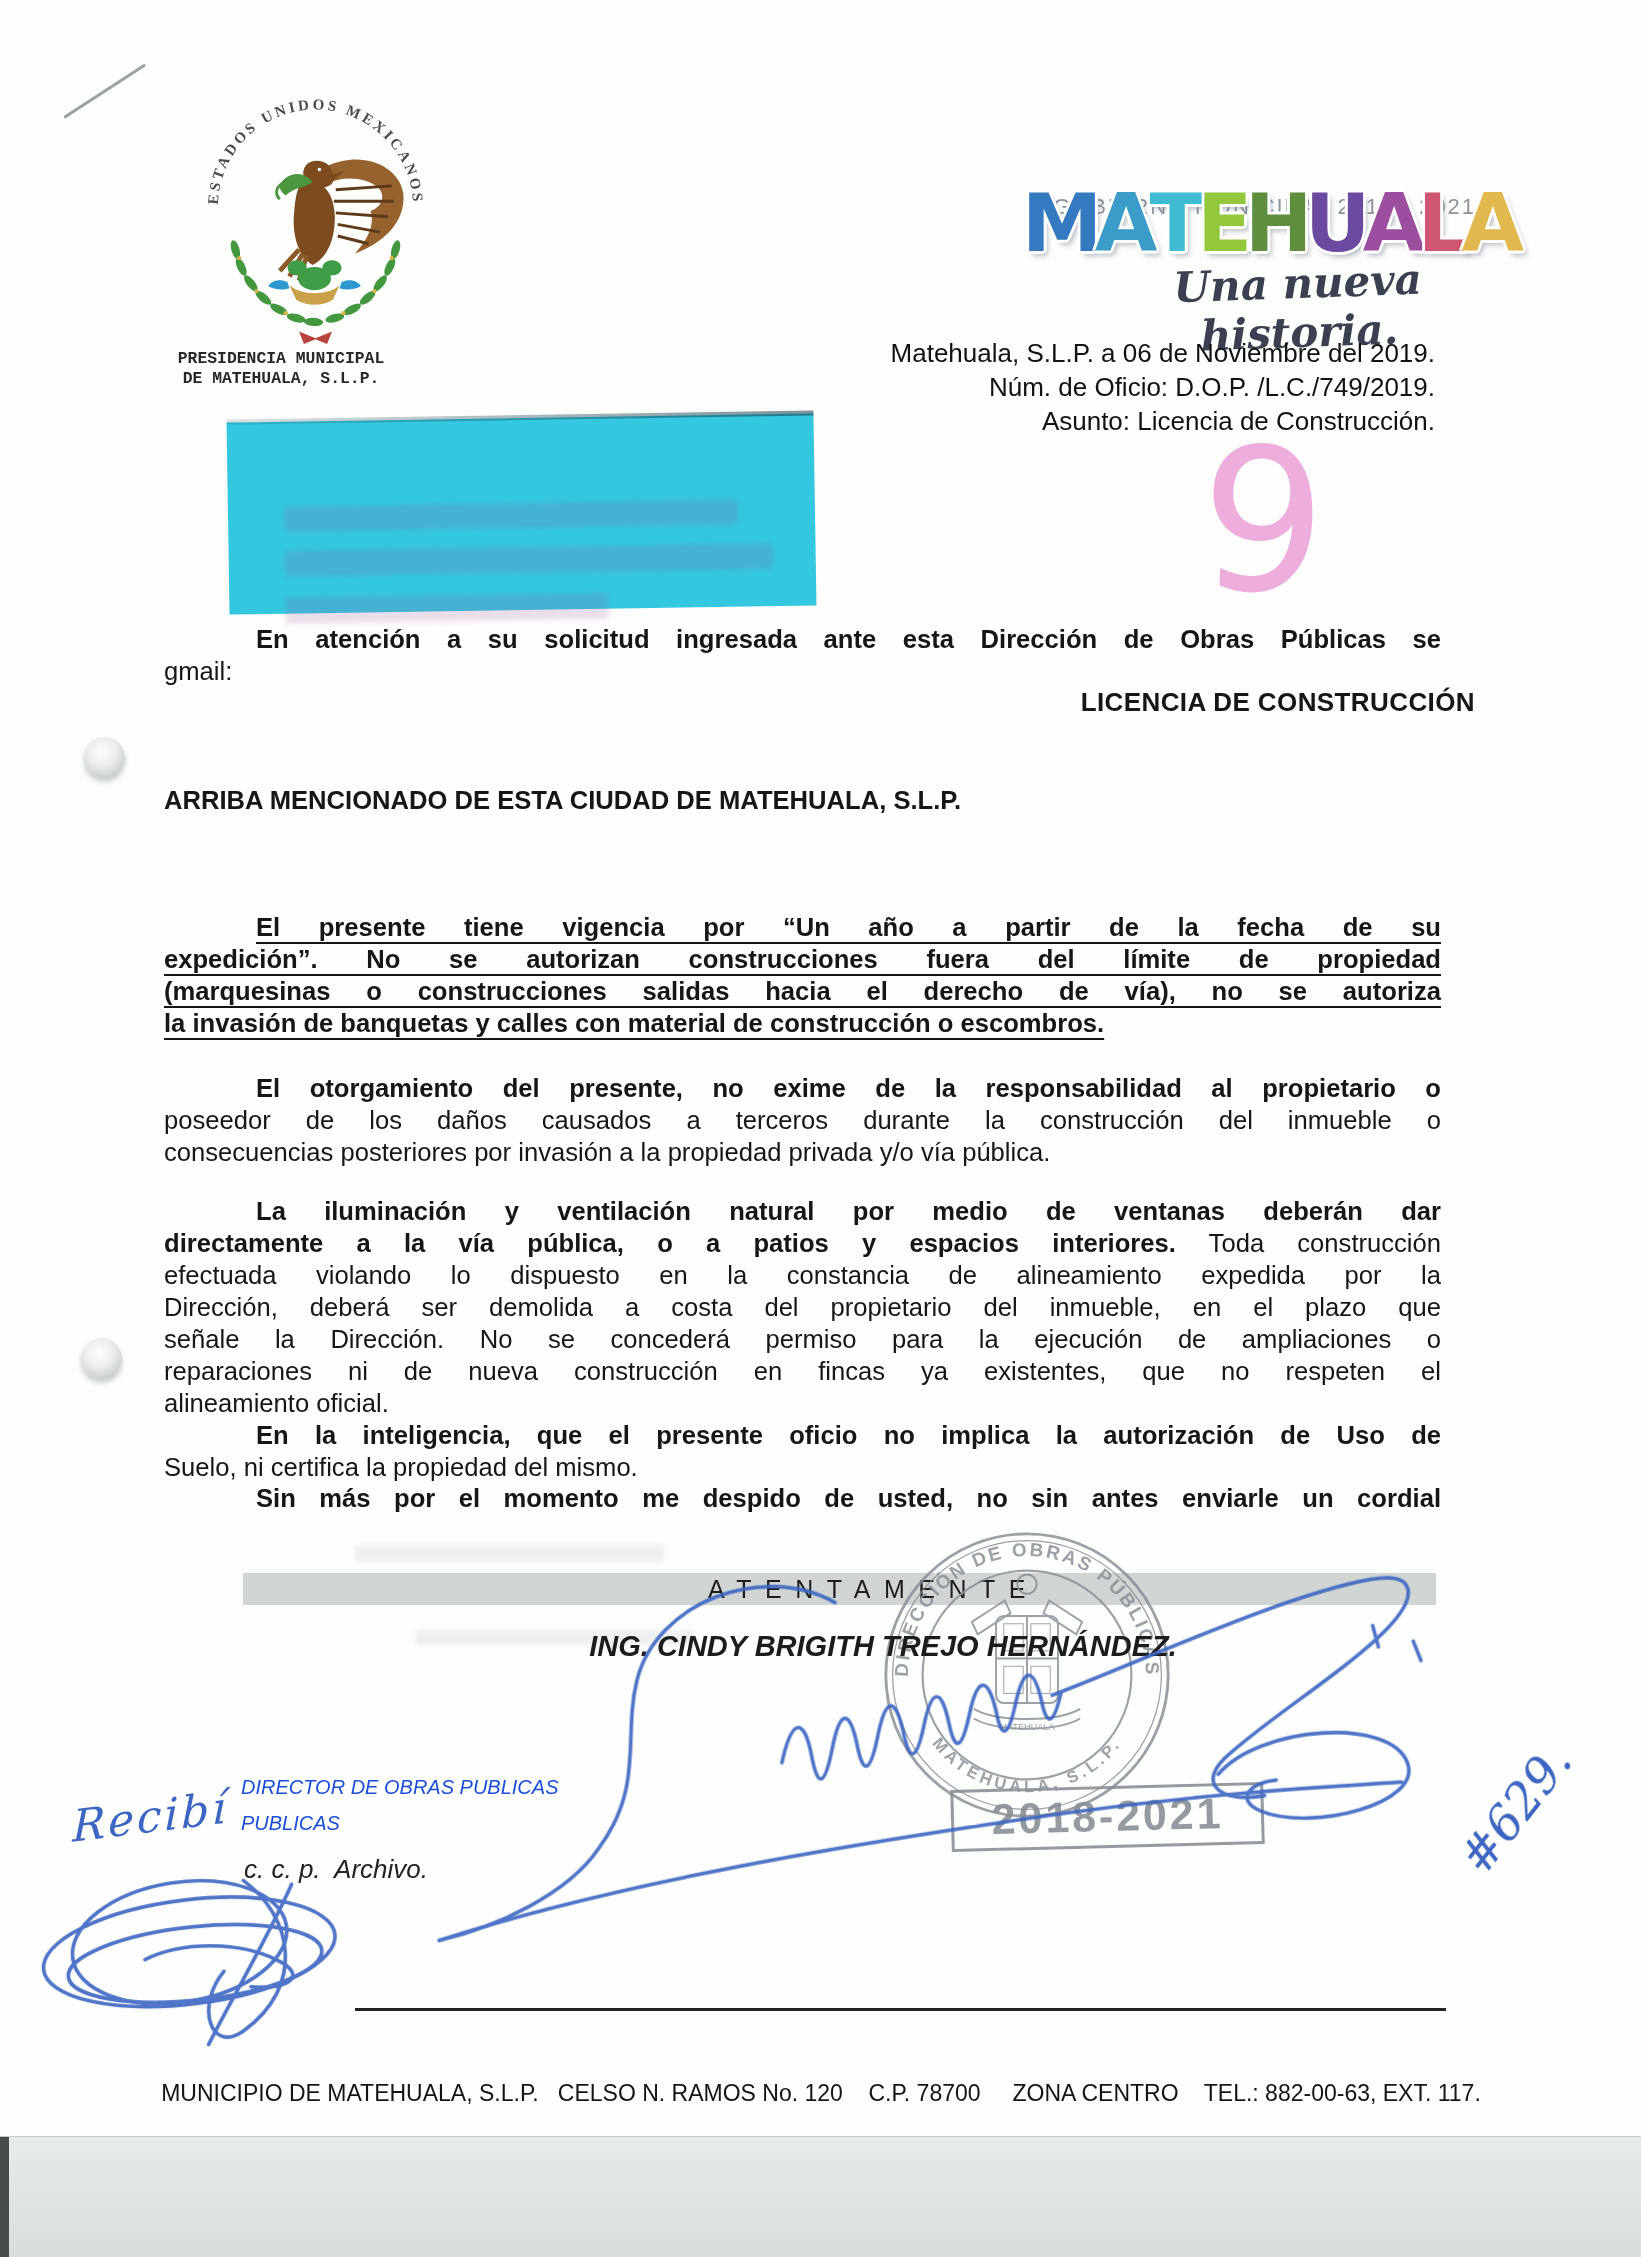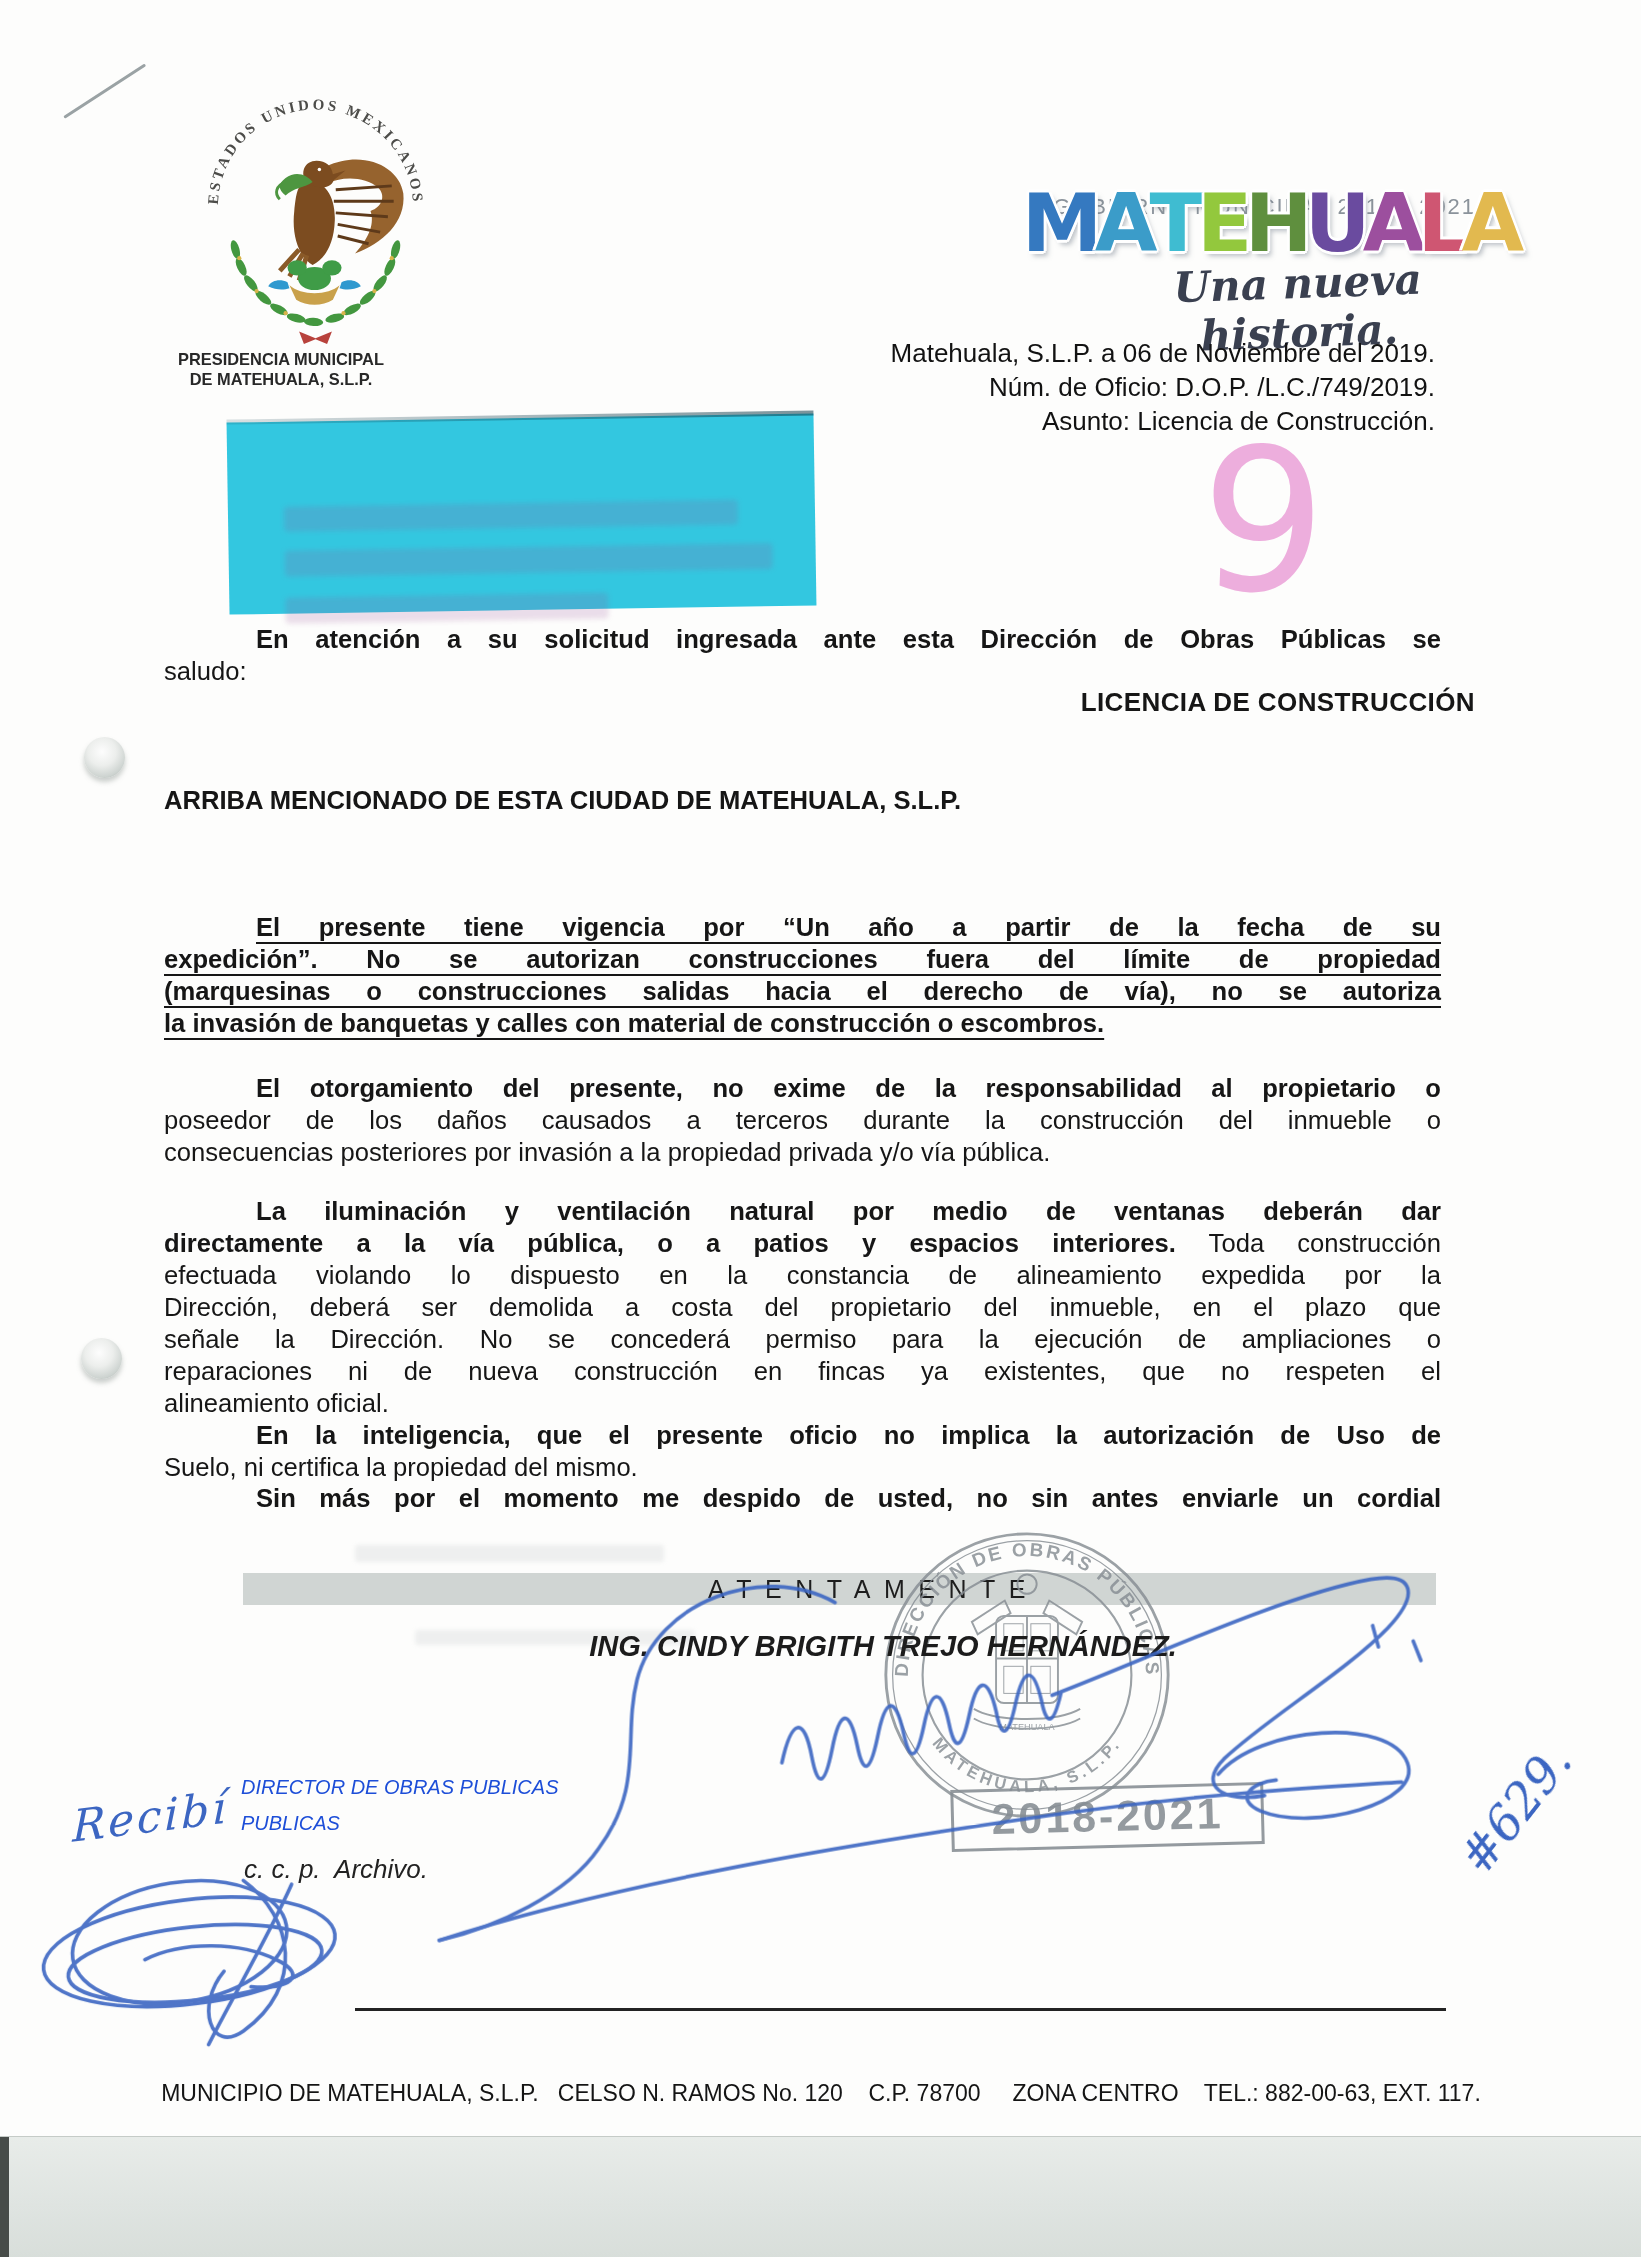--- a/index.html
+++ b/index.html
@@ -15,21 +15,21 @@
   .punch.p1{left:84px;top:737px;} .punch.p2{left:81px;top:1338px;}
   .ghost-strip{position:absolute;background:rgba(140,145,152,.13);filter:blur(1.9px);border-radius:2.9px;}
   .bottom-band{position:absolute;left:0;right:0;top:2136px;height:122px;
                background:linear-gradient(180deg,#e8ece9 0%,#dfe4e1 55%,#d8deda 100%);
                border-top:1.9px solid #c5cbc7;}
   .bottom-band .edge{position:absolute;left:0;top:0;width:8.7px;height:100%;background:#474c49;}
 
   
   .coat{position:absolute;left:191px;top:93px;width:249px;height:259px;}
   .presidencia{position:absolute;left:174px;top:349px;width:214px;text-align:center;
-               font-weight:bold;font-size:16.4px;line-height:20px;color:#282828;}
+               font-weight:bold;font-size:16.4px;line-height:20px;color:#282828;font-family:Liberation Mono, monospace;}
   .gob-line{position:absolute;left:1023px;top:161px;width:483px;text-align:center;
             font-size:22px;letter-spacing:1.9px;color:#8b939b;margin-top:33px;}
   .logo{position:absolute;left:1022px;top:183px;width:502px;text-align:center;white-space:nowrap;
         font-family:"DejaVu Sans",sans-serif;font-weight:bold;font-size:81px;line-height:81px;}
   .logo-letter{display:inline-block;margin:0 -3.9px;
       text-shadow:-2.9px 0 #fff,2.9px 0 #fff,0 -2.9px #fff,0 2.9px #fff,-1.9px -1.9px #fff,1.9px 1.9px #fff,
                   3.9px 4.8px 4.8px rgba(120,130,142,.5);}
   .tagline{position:absolute;left:1091px;top:259px;width:415px;text-align:center;
            font-family:"DejaVu Serif",serif;font-style:italic;font-weight:bold;font-size:42px;
            color:#3a4050;transform:rotate(-2deg);}
@@ -169,21 +169,21 @@
 
   <div class="redaction">
     <div class="ghost" style="left:56px;top:85px;width:454px;height:25px;"></div>
     <div class="ghost" style="left:56px;top:129px;width:488px;height:26px;"></div>
     <div class="ghost" style="left:56px;top:176px;width:323px;height:26px;"></div>
   </div>
   <div class="folio-nine">9</div>
 
   <div class="para" style="top:623px">
     <div class="jl ind">En atención a su solicitud ingresada ante esta Dirección de Obras Públicas se</div>
-    <div class="jend">saludo:</div>
+    <div class="jend">gmail:</div>
   </div>
 
   <div class="doc-title">LICENCIA DE CONSTRUCCIÓN</div>
 
   <div class="para b" style="top:784px">
     <div class="jend">ARRIBA MENCIONADO DE ESTA CIUDAD DE MATEHUALA, S.L.P.</div>
   </div>
 
   <div class="para" style="top:911px">
     <div class="jl ind vline">El presente tiene vigencia por “Un año a partir de la fecha de su</div>

